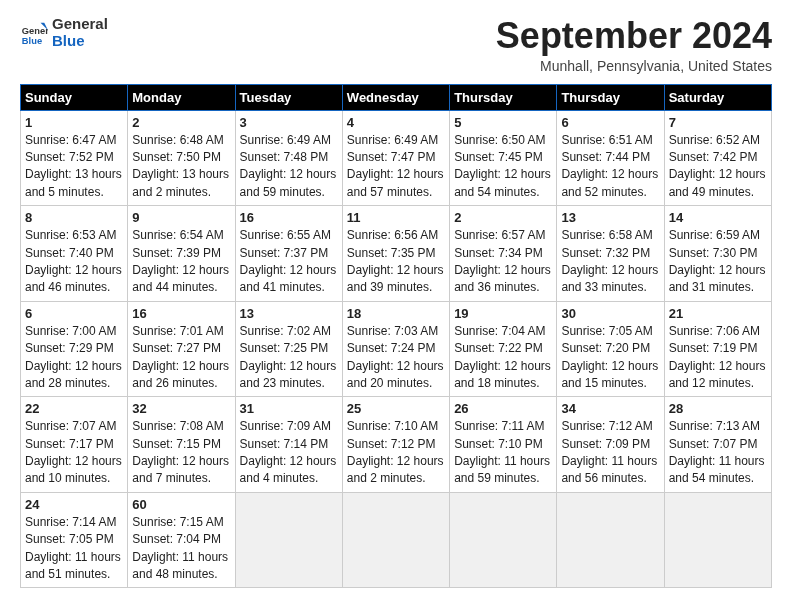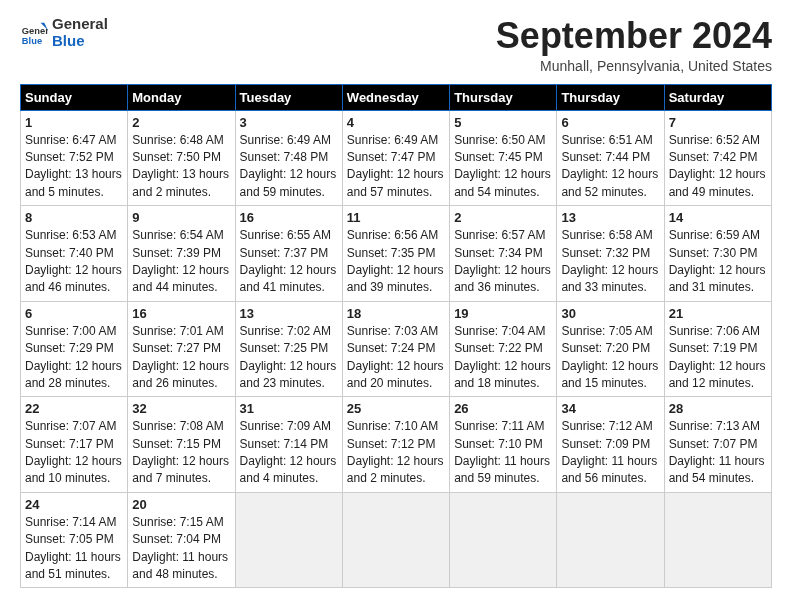--- a/index.html
+++ b/index.html
@@ -350,21 +350,21 @@
         <tr>
           <td>
         <div class="day-num">24</div>
         <div class="day-info">
           Sunrise: 7:14 AM<br>
           Sunset: 7:05 PM<br>
           Daylight: 11 hours and 51 minutes.
         </div>
       </td>
           <td>
-        <div class="day-num">20</div>
+        <div class="day-num">60</div>
         <div class="day-info">
           Sunrise: 7:15 AM<br>
           Sunset: 7:04 PM<br>
           Daylight: 11 hours and 48 minutes.
         </div>
       </td>
           <td class="empty"></td>
           <td class="empty"></td>
           <td class="empty"></td>
           <td class="empty"></td>

